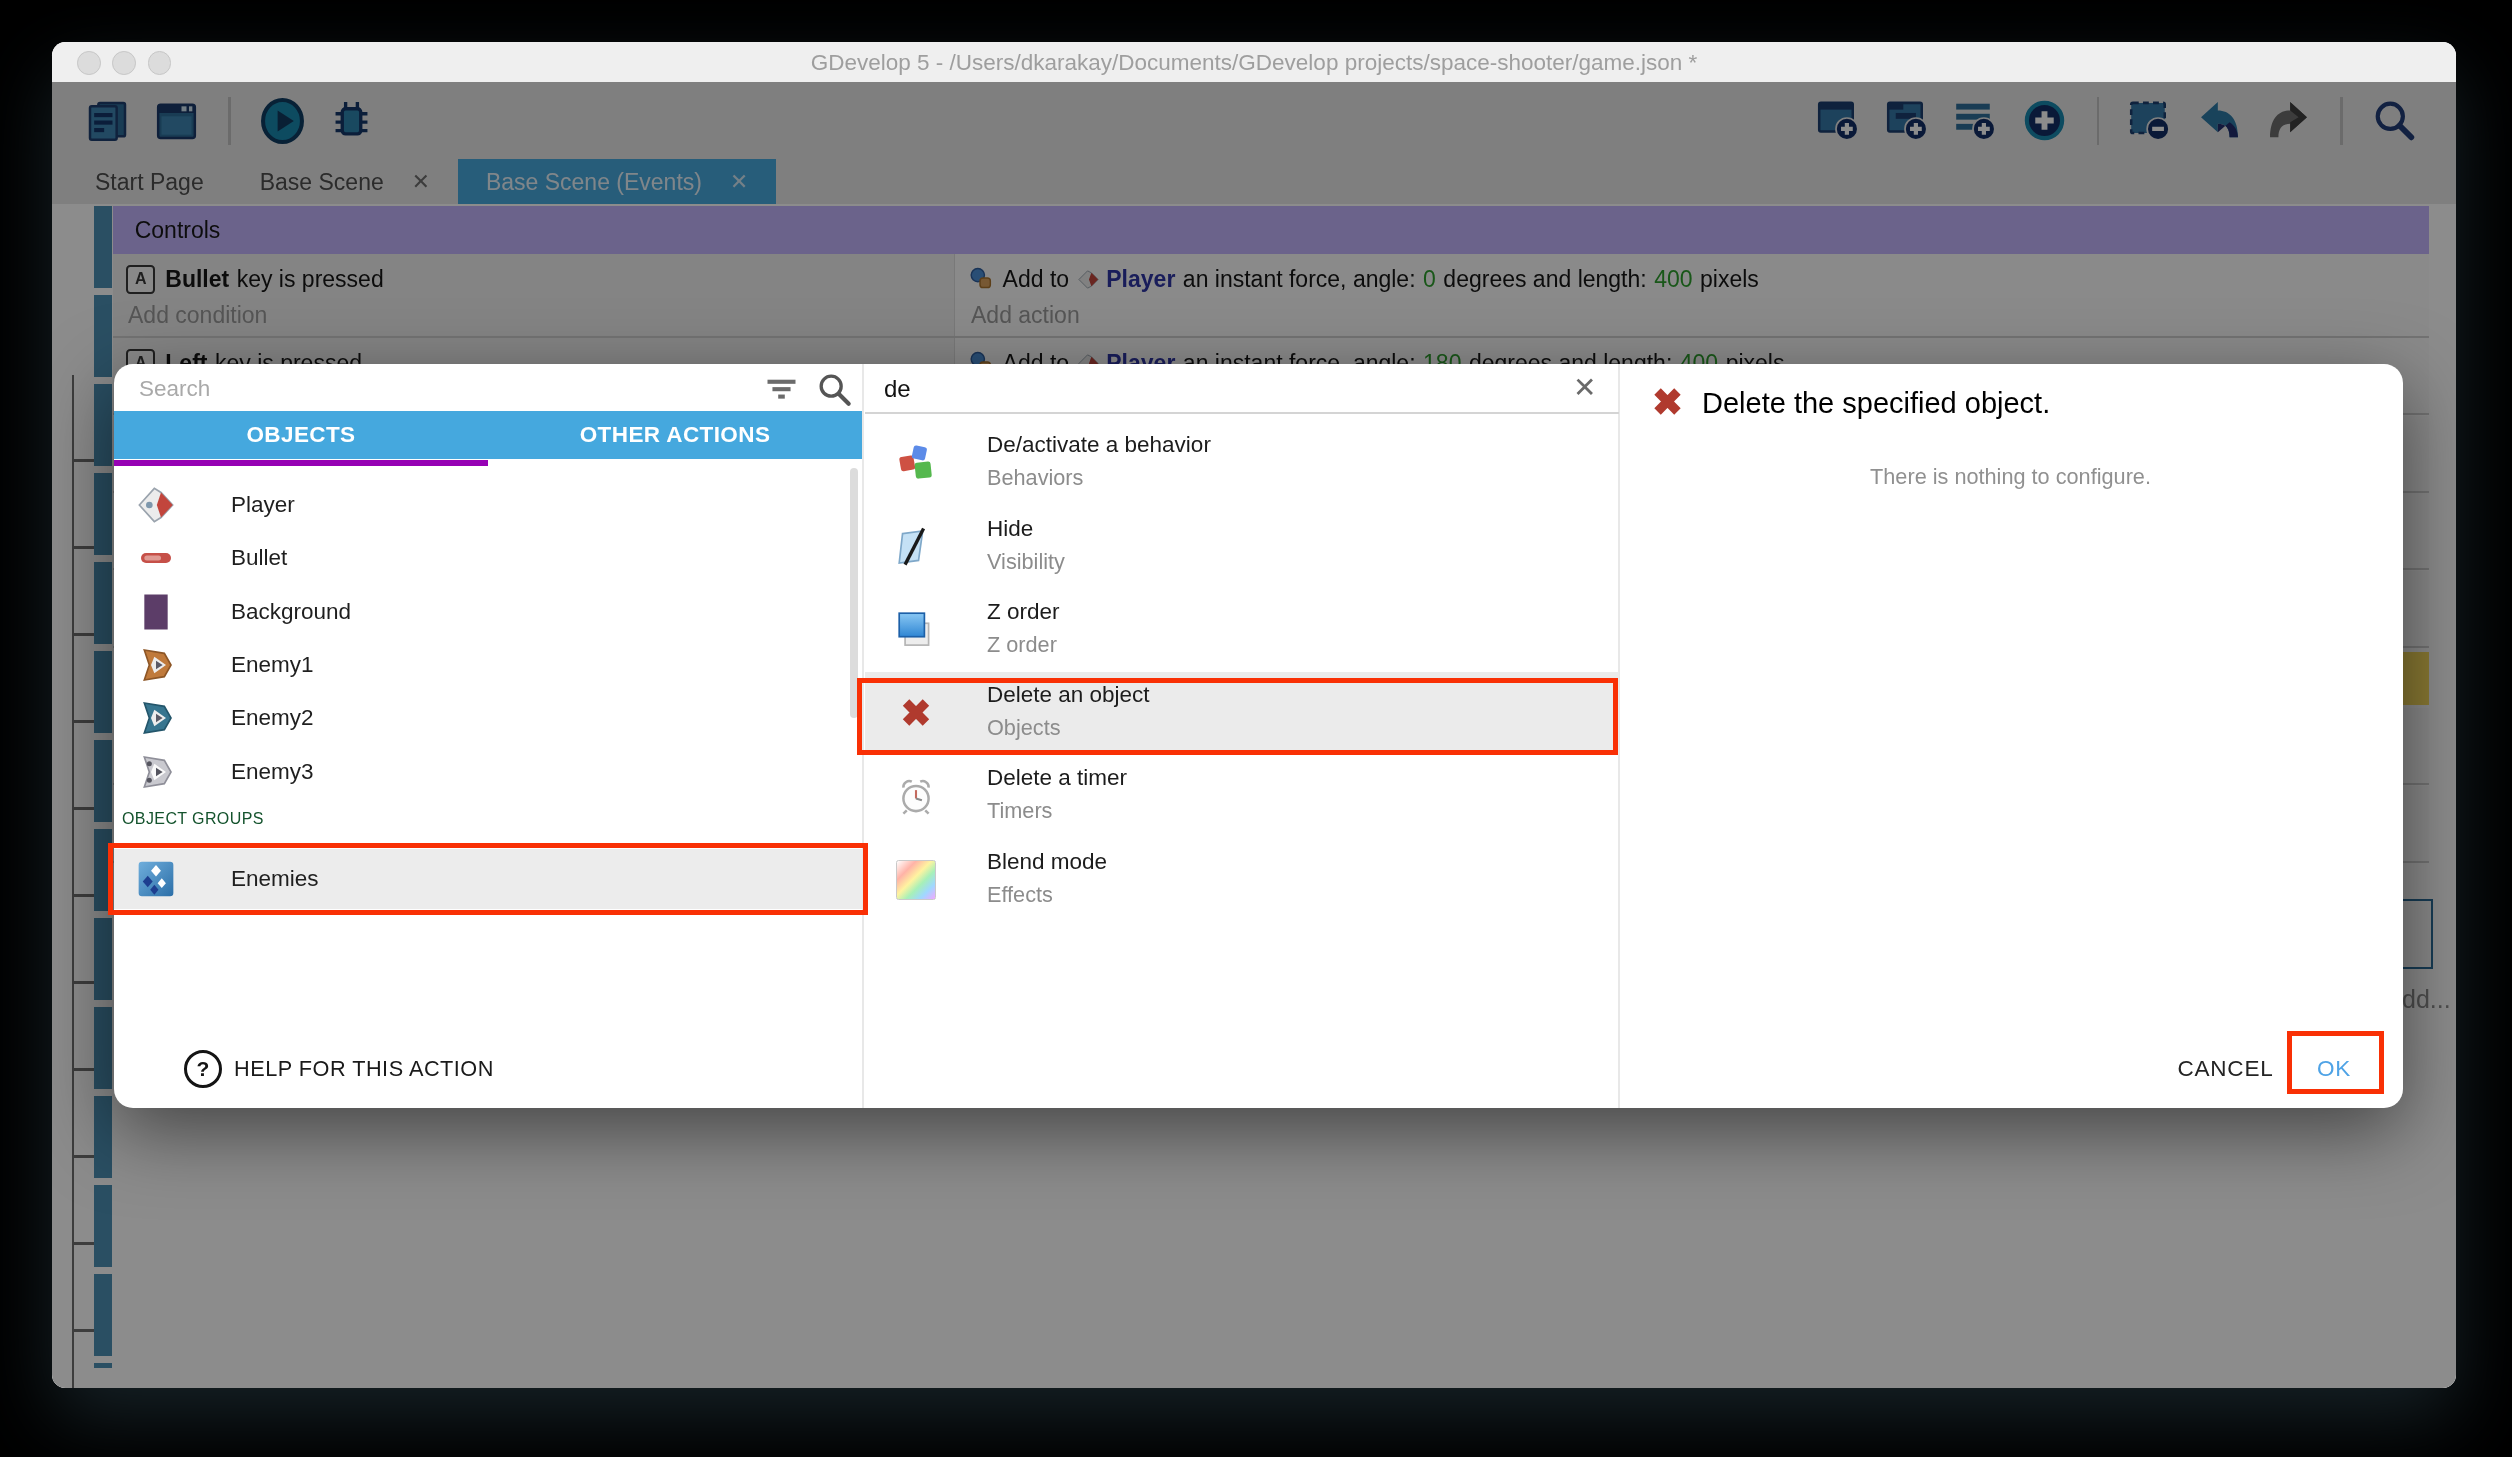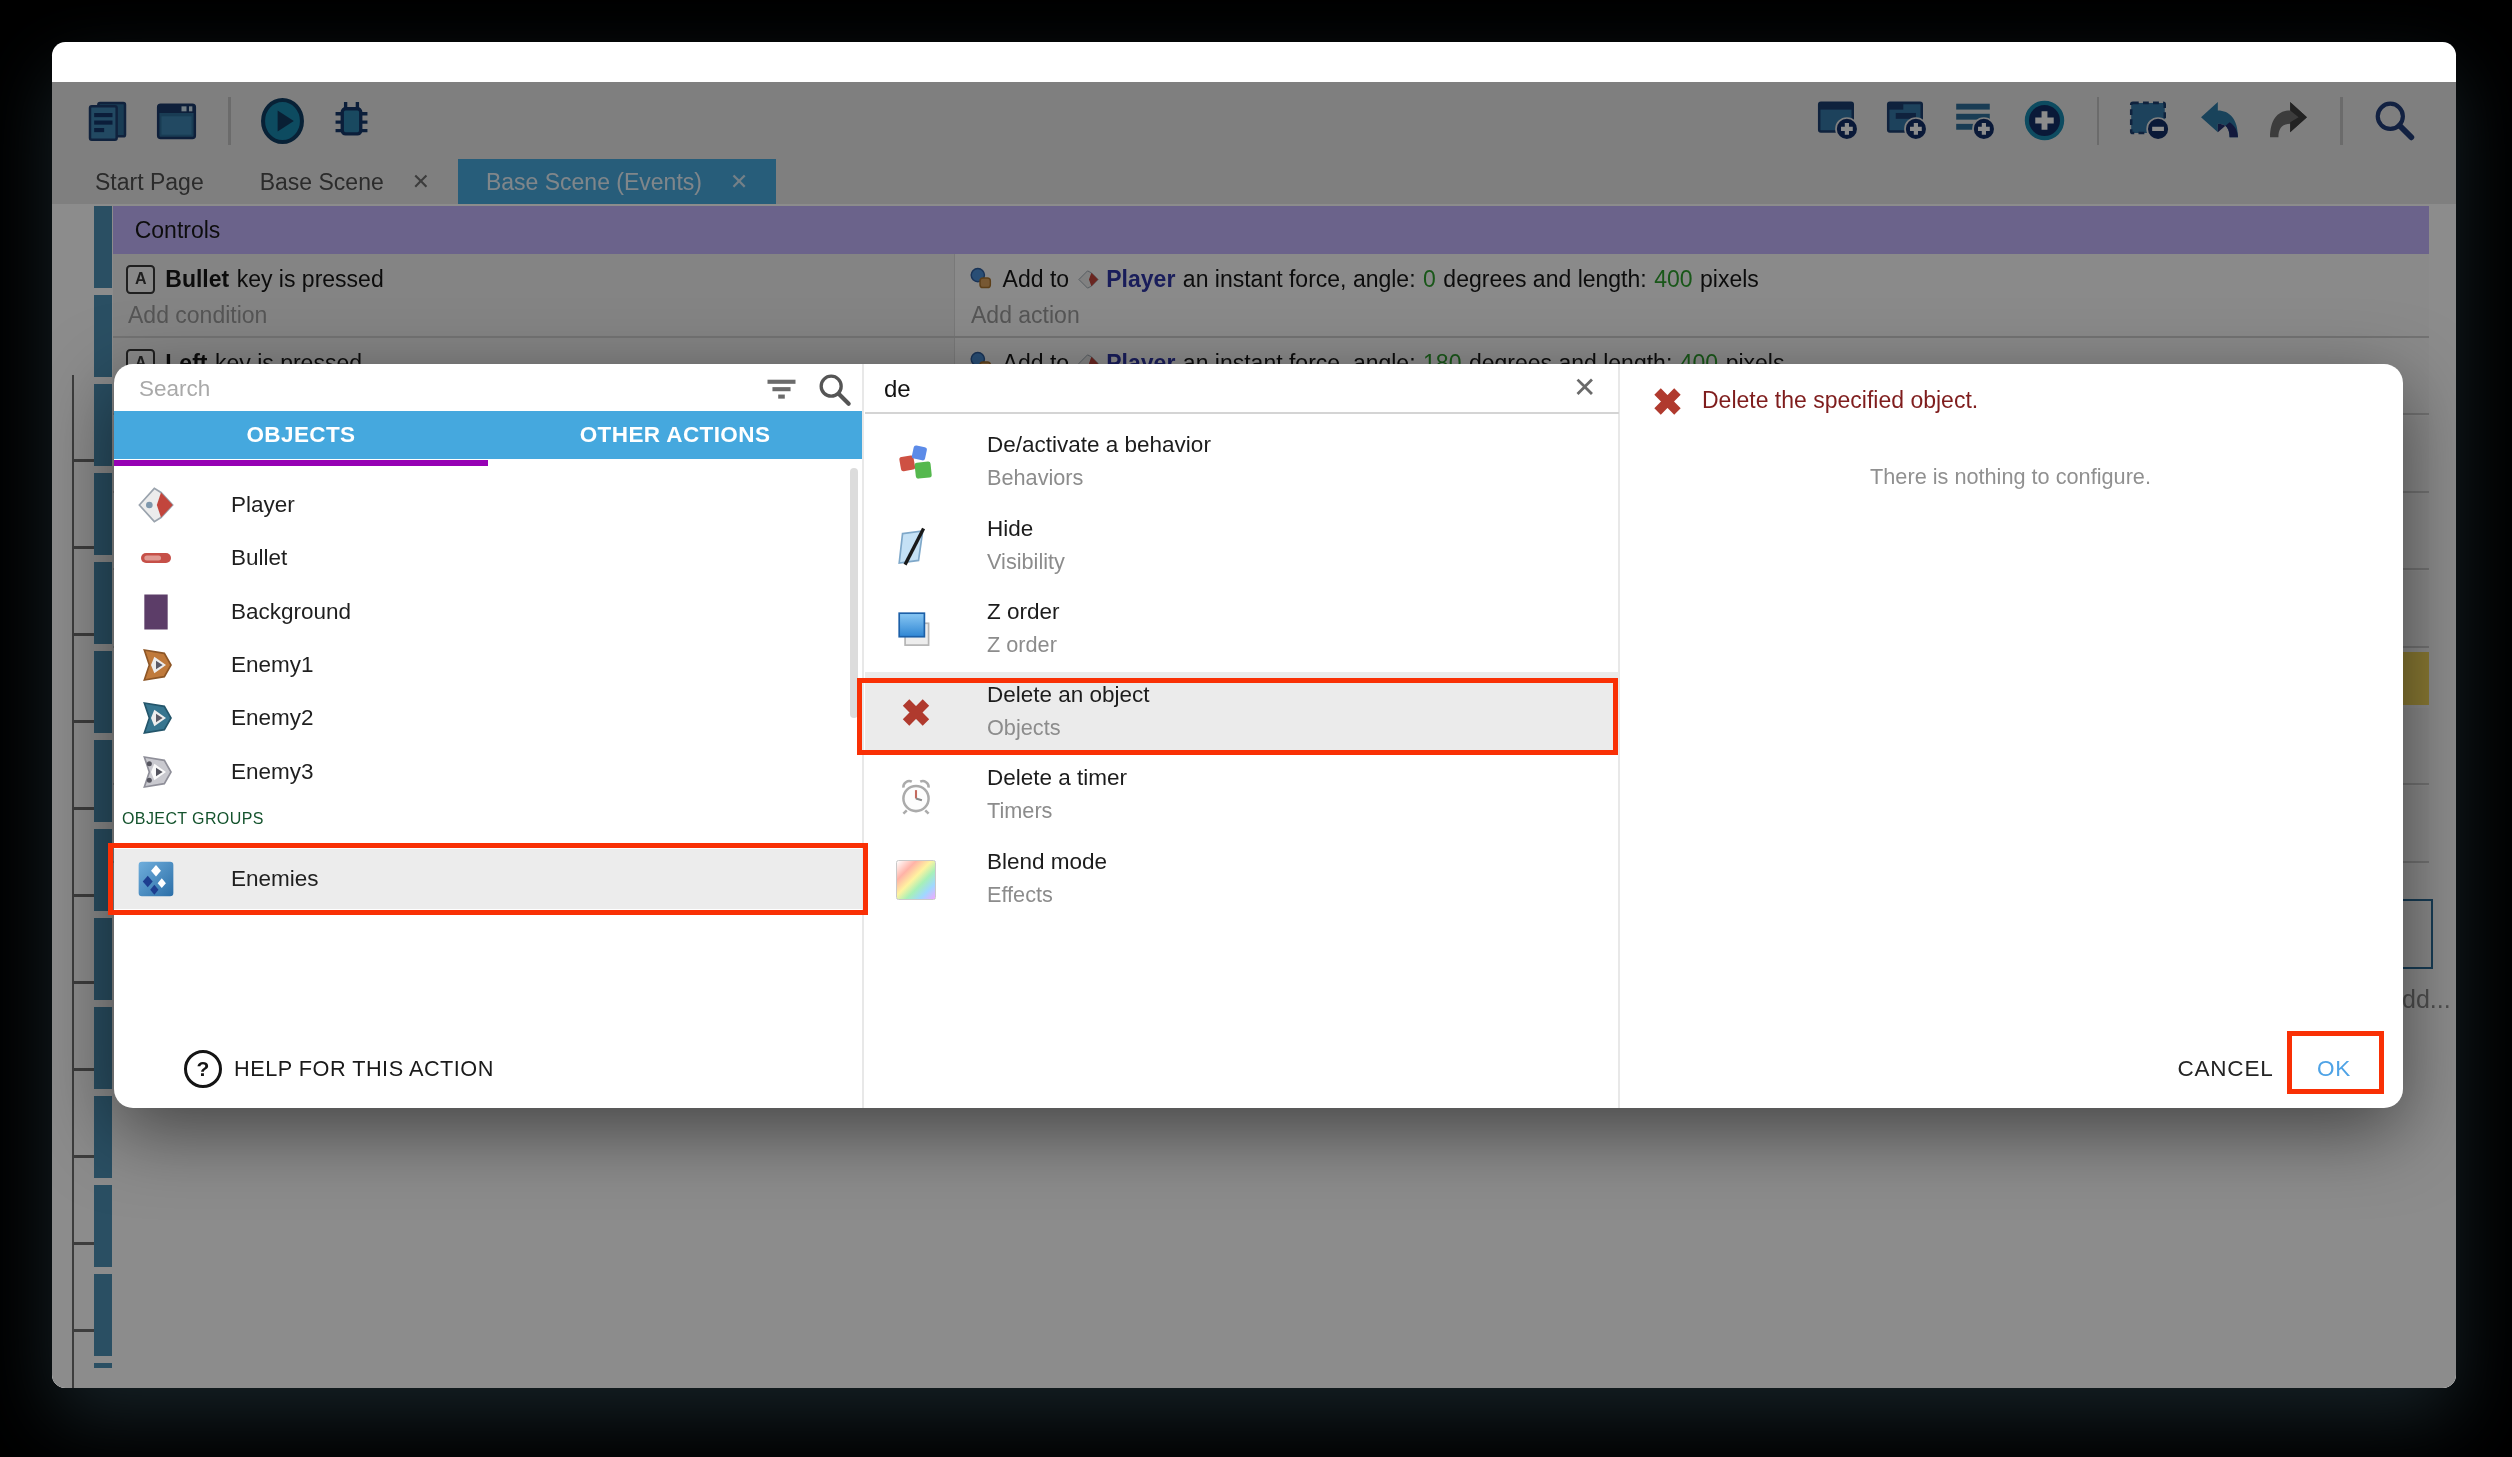--- a/index.html
+++ b/index.html
@@ -75,35 +75,43 @@
   .selrow .oicon{top:10px;}
   .selrow .olabel{line-height:60px;}
   .lthumb{left:736px;top:104px;width:8.3px;height:250px;background:#DCDCDC;border-radius:4.2px;}
   .ann{border:5.8px solid #F93005;box-sizing:border-box;pointer-events:none;z-index:5;}
   .arow{left:751px;width:754px;height:83px;}
   .aicon{position:absolute;left:30px;top:20px;width:42px;height:42px;display:flex;align-items:center;justify-content:center;}
   .atitle{position:absolute;left:122px;top:10px;font-size:22.5px;color:#1C1C1C;}
   .acat{position:absolute;left:122px;top:43px;font-size:21.7px;color:#8C8C8C;}
   .arow.sel{background:#EBEBEB;}
   .xglyph{font-size:37px;color:#B03A2E;font-weight:700;line-height:1;}
-  .dtitle{left:1588px;top:23px;font-size:23px;color:#7f1d1d;text-align:center;}
+  .dtitle{left:1588px;top:23px;font-size:29px;color:#000000;text-align:center;}
   .dempty{left:1504px;top:100px;width:785px;text-align:center;font-size:21.7px;color:#909090;}
   .helpc{left:70px;top:686px;width:32px;height:32px;border:3.3px solid #141414;border-radius:50%;
          display:flex;align-items:center;justify-content:center;font-size:21px;font-weight:700;color:#141414;}
   .helplbl{left:120px;top:692px;font-size:21.7px;color:#1A1A1A;letter-spacing:0.5px;}
   .cancel{left:2045px;top:692px;width:133px;text-align:center;font-size:22.5px;color:#242424;letter-spacing:0.8px;}
   .ok{left:2191px;top:692px;width:58px;text-align:center;font-size:22.5px;color:#4FA3E6;letter-spacing:0.8px;}
   .gradblend{width:38px;height:38px;border:0.8px solid #C9C9C9;border-radius:2.5px;
              background:linear-gradient(135deg,#ffffff,#ffb3a7 25%,#fff3a0 45%,#a7f0b8 62%,#9fd8ff 80%,#f2a7ff);}
 </style>
 </head>
 <body>
 
 <div class="a win">
 
+  <div class="a titlebar">
+    <div class="a lights">
+      <span class="light"></span>
+      <span class="light"></span>
+      <span class="light"></span>
+    </div>
+    <div class="a wtitle">GDevelop 5 - /Users/dkarakay/Documents/GDevelop projects/space-shooter/game.json *</div>
+  </div>
 
   <div class="a toolbar">
     <div class="tbgroup tbleft">
       <div class="tbtn">
         <svg width="45" height="45" viewBox="0 0 54 54">
           <rect x="16" y="6" width="32" height="40" rx="2" fill="#2E6E99" stroke="#1E3F70" stroke-width="3"></rect>
           <rect x="6" y="10" width="32" height="40" rx="2" fill="#3E86B2" stroke="#1E3F70" stroke-width="3"></rect>
           <rect x="11" y="18" width="22" height="5" fill="#14366B"></rect>
           <rect x="11" y="27" width="22" height="5" fill="#14366B"></rect>
           <rect x="11" y="36" width="12" height="5" fill="#14366B"></rect>

